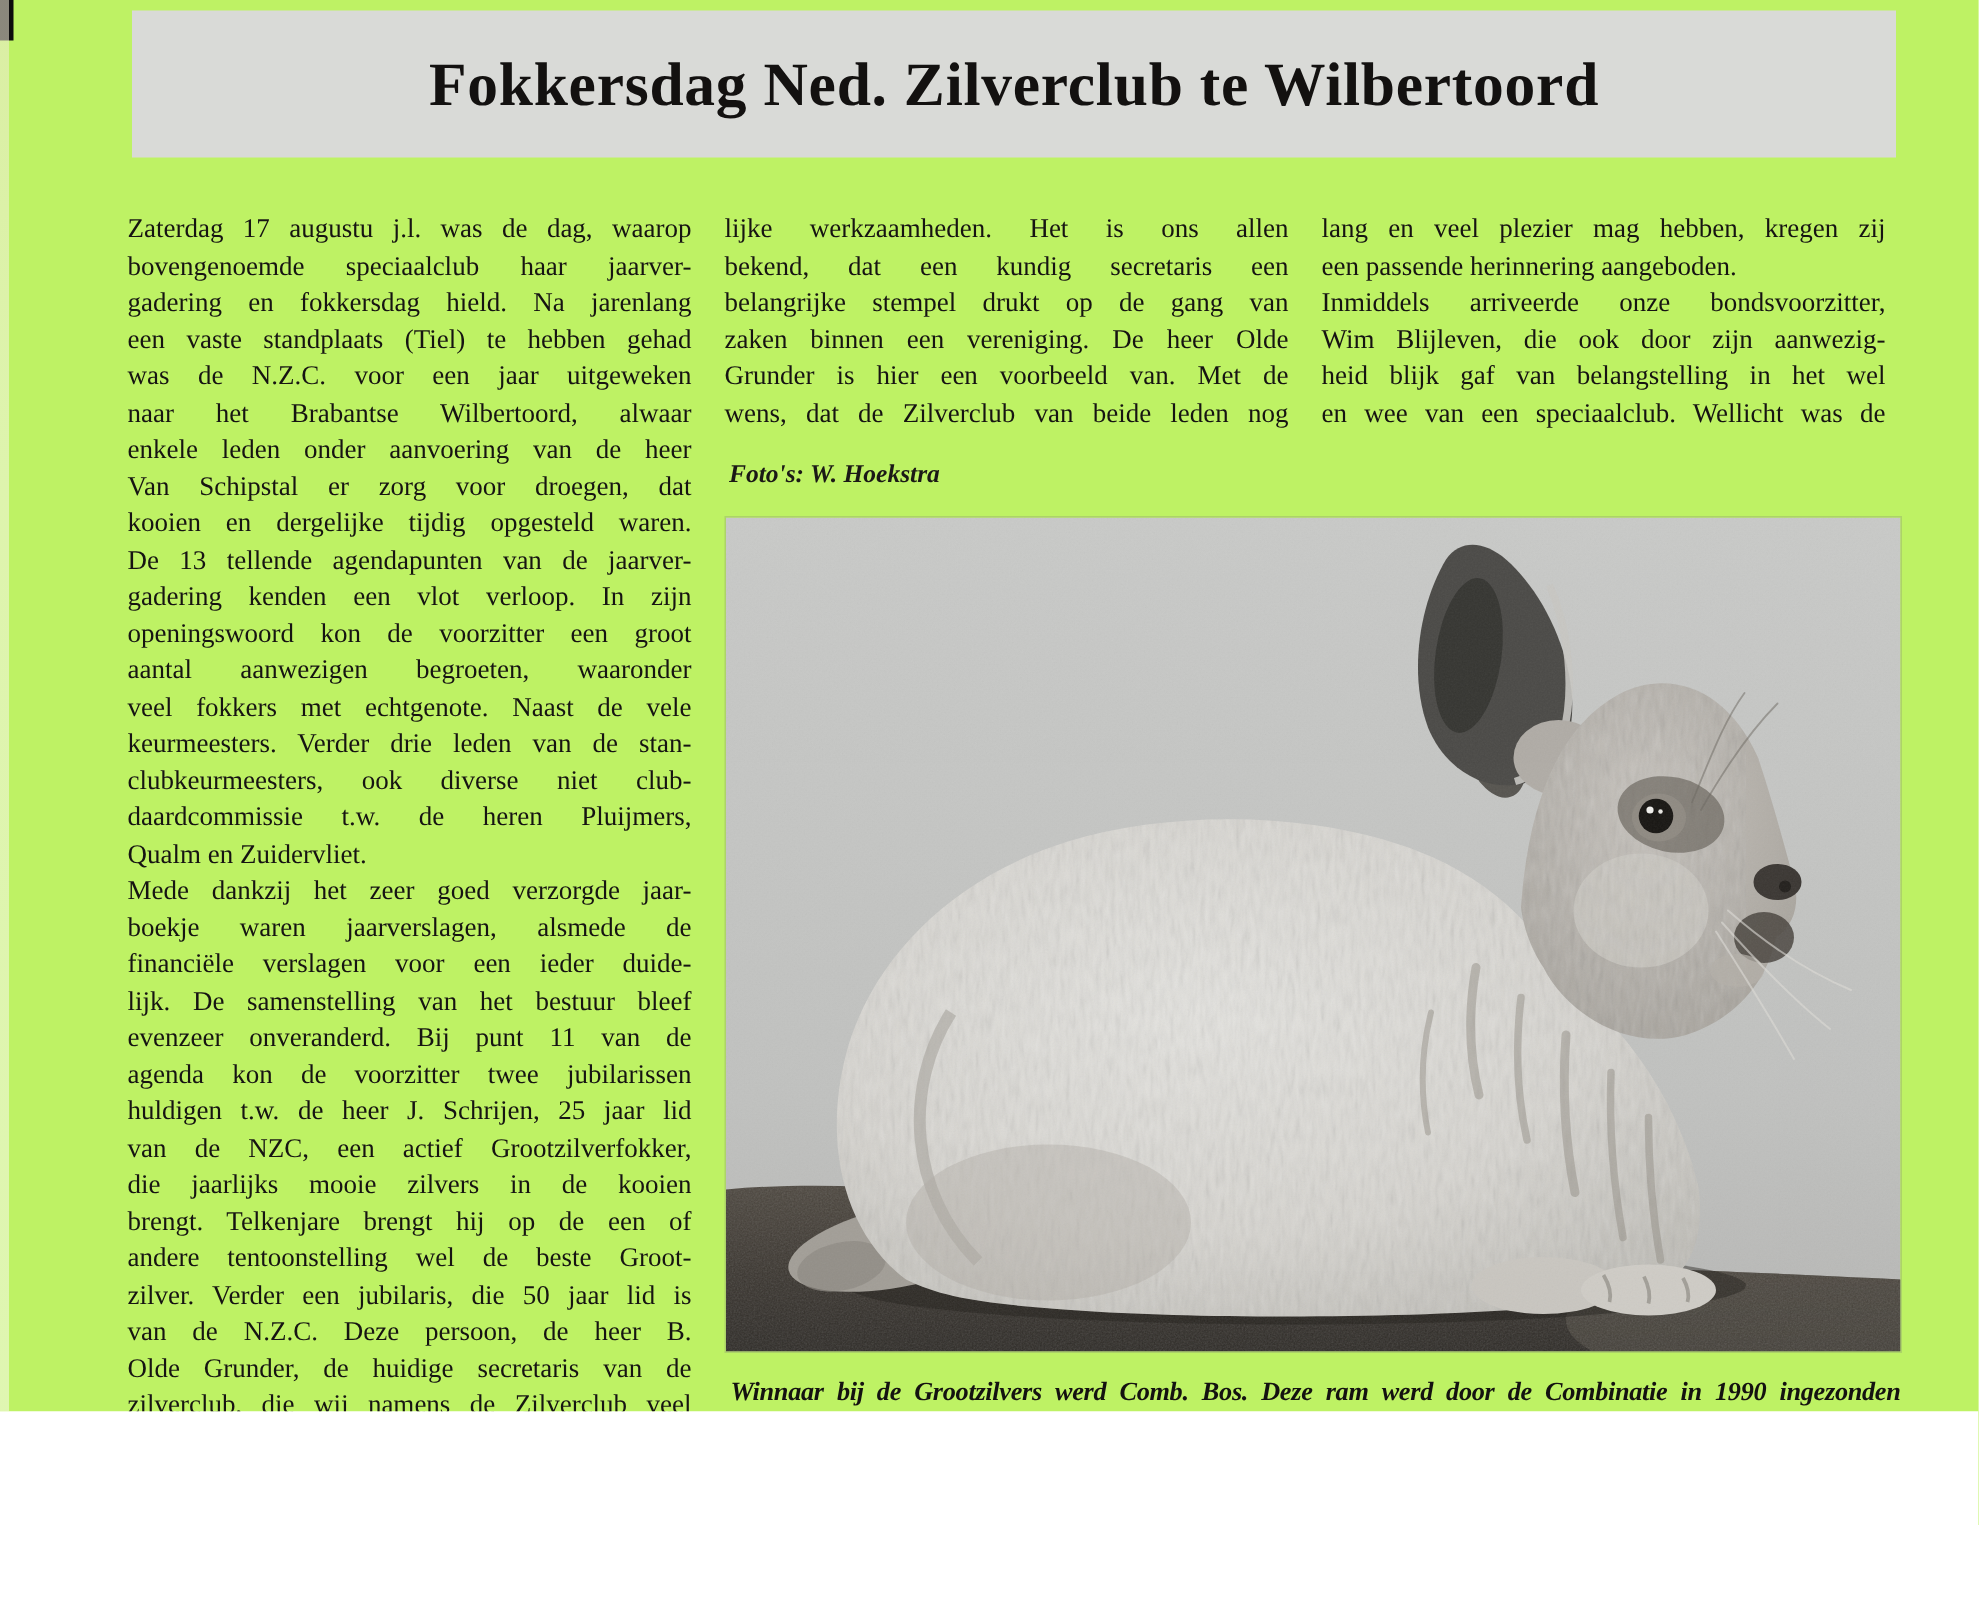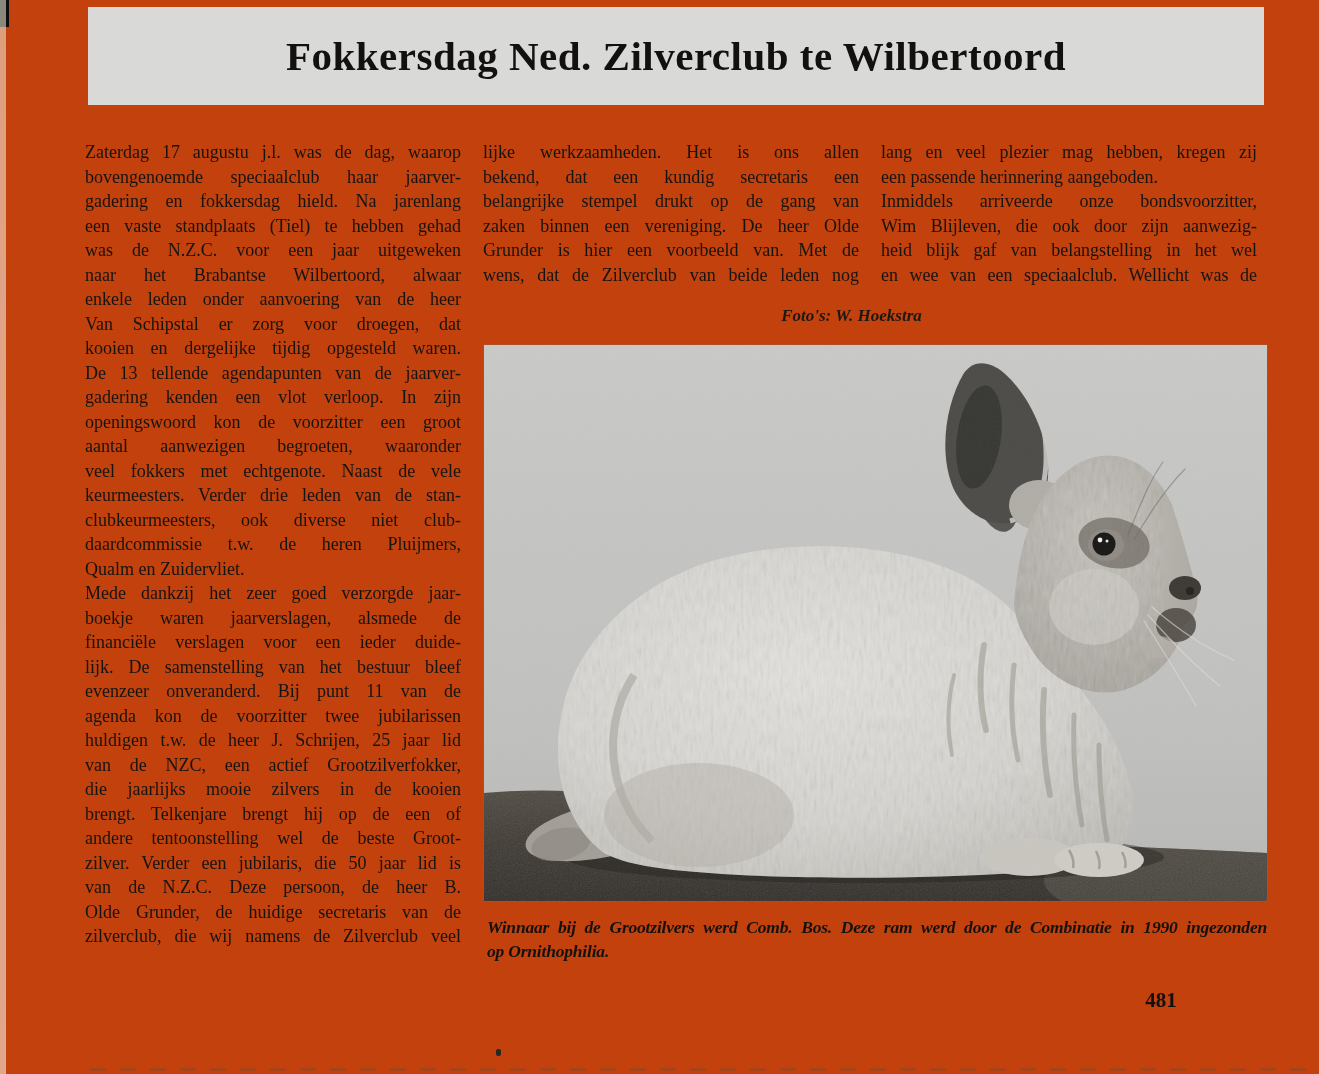--- a/index.html
+++ b/index.html
@@ -1,19 +1,19 @@
 <!DOCTYPE html>
 <html><head>
 <meta charset="utf-8">
 <style>
   html,body{margin:0;padding:0;}
   .page{
     position:relative;
-    width:1319px;height:1074px;
-    background:#c2410c;
+    width:1319px;height:941px;
+    background:#bef264;
     font-family:"Liberation Serif","DejaVu Serif",serif;
     color:#161412;
     overflow:hidden;
   }
   .corner-mark{position:absolute;left:0;top:0;width:9px;height:27px;background:#0d0d0d;}
   .left-edge-tint{position:absolute;left:0;top:0;width:6px;height:1074px;
     background:linear-gradient(180deg,#f1ebd6 0%,#f8f5e8 25%,#fbfaf2 100%);opacity:.55;}
   .banner{
     position:absolute;left:88px;top:7px;width:1176px;height:98px;
     background:#d9dad7;
@@ -25,22 +25,22 @@
   .col{
     position:absolute;top:140px;width:376px;
     font-size:18px;line-height:24.5px;
   }
   .col1{left:85px;}
   .col2{left:483px;}
   .col3{left:881px;}
   .line{text-align:justify;text-align-last:justify;white-space:normal;}
   .line.nj{text-align:left;text-align-last:left;}
   .photo-credit{
-    position:absolute;left:460px;top:306px;width:783px;
-    text-align:center;font-style:italic;font-weight:700;font-size:17px;color:#1b1916;
+    position:absolute;left:486px;top:306px;width:783px;
+    text-align:left;font-style:italic;font-weight:700;font-size:17px;color:#1b1916;
   }
   .photo-frame{
     position:absolute;left:484px;top:345px;width:783px;height:556px;
     outline:1px solid rgba(120,120,115,.25);
   }
   .caption{
     position:absolute;left:487px;top:916px;width:780px;
     font-style:italic;font-weight:700;font-size:17.5px;line-height:23.5px;
     letter-spacing:-.2px;color:#141210;
   }

